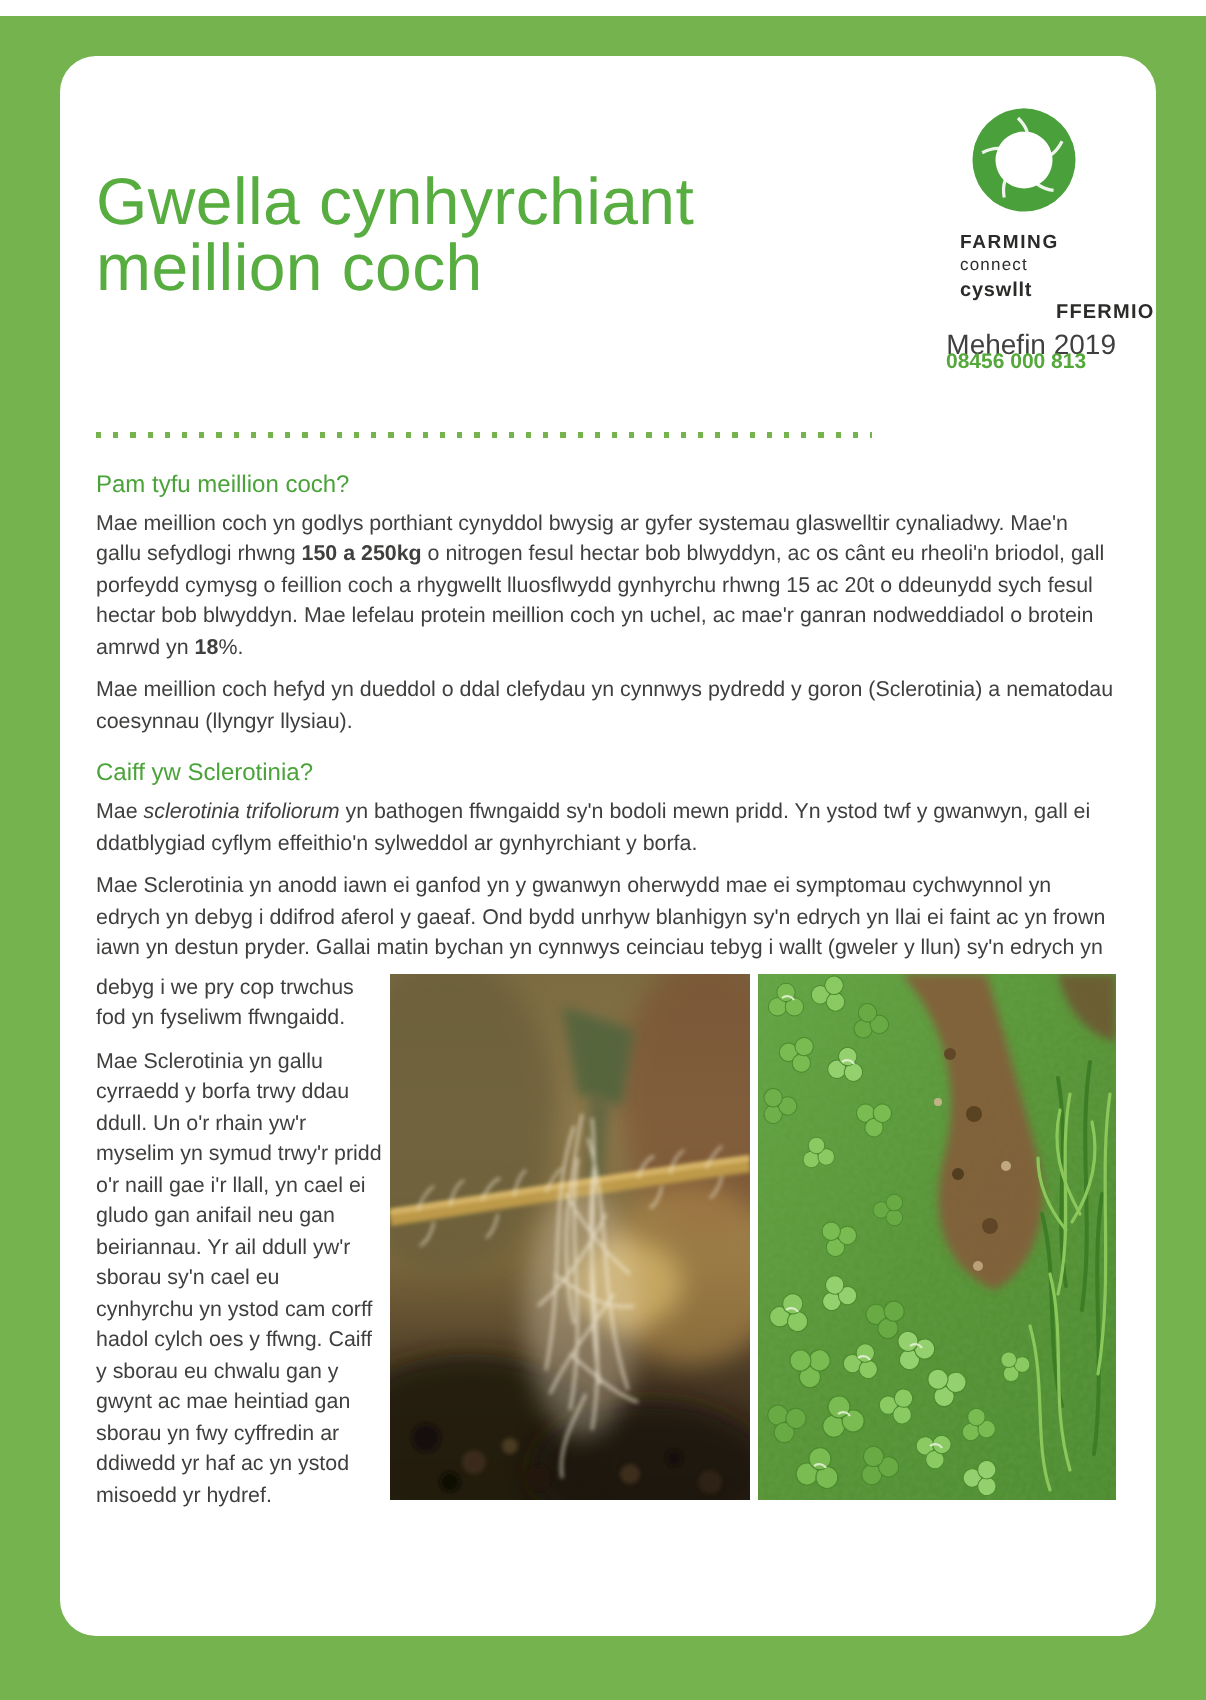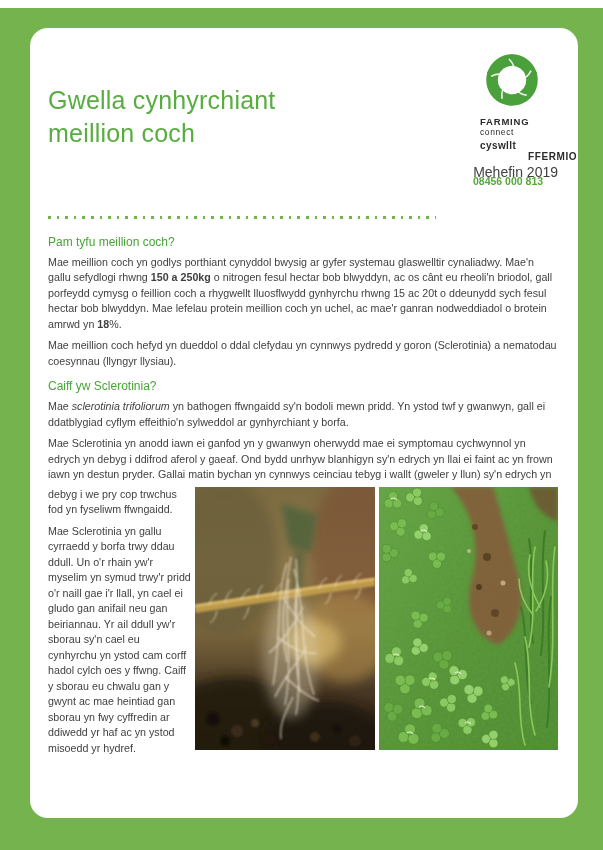--- a/index.html
+++ b/index.html
@@ -21,21 +21,21 @@
     position:absolute;left:0;right:0;top:8px;bottom:0;
     background:var(--frame-green);
   }
   .card{
     position:absolute;left:30px;top:28px;width:548px;height:790px;
     background:#ffffff;border-radius:18px;overflow:hidden;
     padding:56px 20px 0 18px;
   }
   
   .doc-title{
-    font-size:25px;line-height:33px;font-weight:normal;color:var(--title-green);
+    font-size:33px;line-height:33px;font-weight:normal;color:var(--title-green);
     letter-spacing:0.2px;
   }
   .doc-date{margin-top:16px;font-size:14px;line-height:13px;color:var(--body-text);text-align:right;}
   .brand{
     position:absolute;top:22px;right:20px;width:78px;
     font-size:0;line-height:0;
   }
   .brand .swirl{display:block;margin-left:2px;}
   .brand-farming{margin-top:6px;font-size:9.5px;line-height:11px;font-weight:bold;letter-spacing:0.8px;color:var(--logo-text);}
   .brand-connect{font-size:8.5px;line-height:10px;letter-spacing:0.6px;color:var(--logo-text);}

